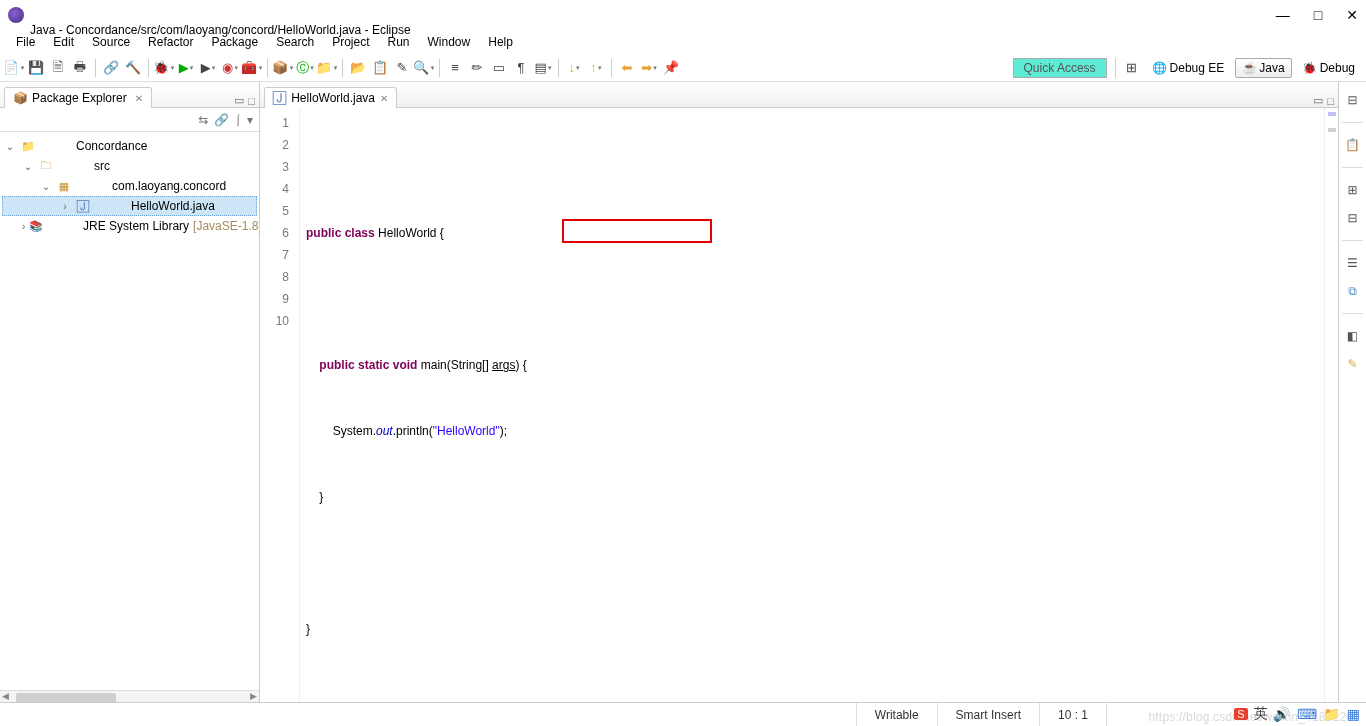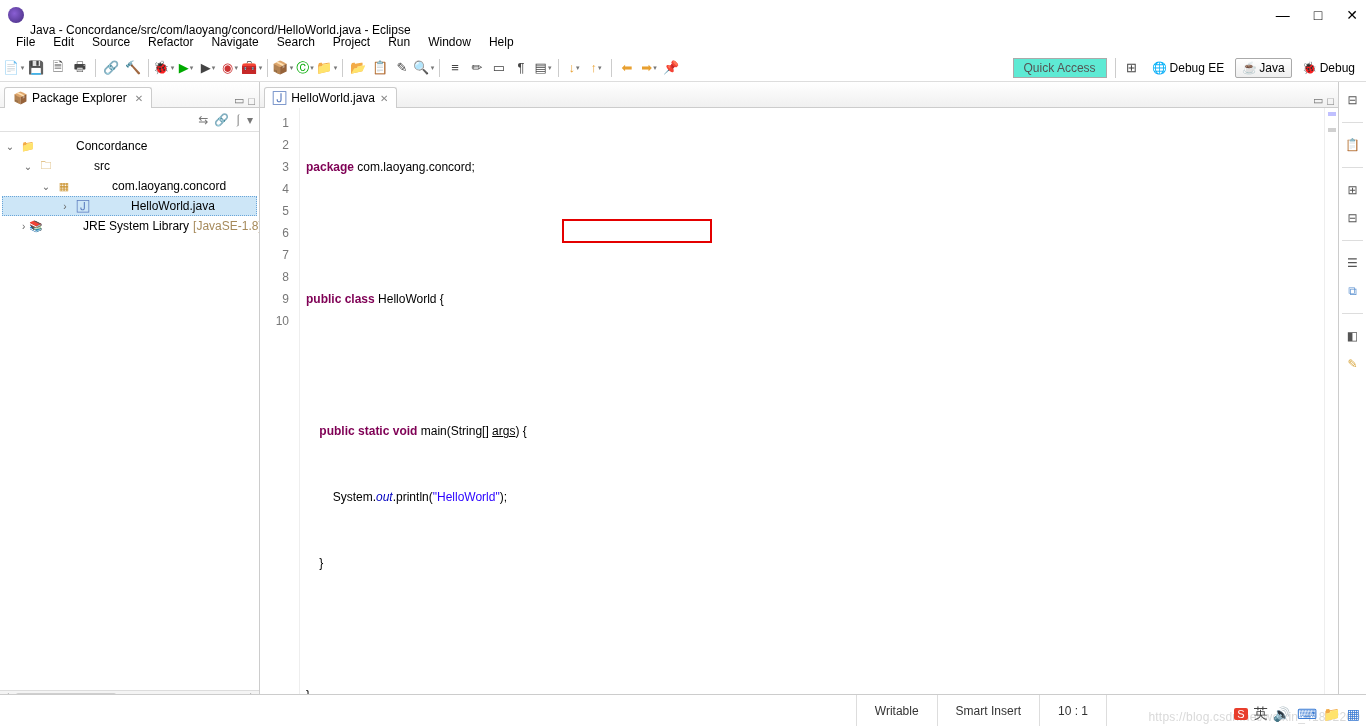--- a/index.html
+++ b/index.html
@@ -52,21 +52,21 @@
 .kw { color:#7f0055; font-weight:bold; }
 .str { color:#2a00ff; }
 .fld { color:#0000c0; font-style:italic; }
 .txt { color:#000; }
 .redbox { border:2px solid #e40000; position:absolute; pointer-events:none; }
 .overview { width:14px; background:#fff; border-left:1px solid #eee; position:relative; }
 .overview .mk { position:absolute; right:2px; width:8px; height:4px; background:#c0c0ff; }
 .right-dock { width:28px; border-left:1px solid #ccc; background:#fff; display:flex; flex-direction:column; align-items:center; gap:8px; padding-top:8px; }
 .right-dock .dock-item { width:20px; height:20px; display:flex; align-items:center; justify-content:center; font-size:12px; color:#555; }
 .right-dock hr{width:80%;border:none;border-top:1px solid #ddd;margin:4px 0}
-.statusbar { height:32px; border-top:1px solid #ccc; display:flex; align-items:center; font-size:12px; color:#333; position:absolute; bottom:0; left:0; right:0; background:#fff; }
+.statusbar { height:24px; border-top:1px solid #ccc; display:flex; align-items:center; font-size:12px; color:#333; position:absolute; bottom:0; left:0; right:0; background:#fff; }
 .statusbar .cell { padding:0 18px; border-left:1px solid #ddd; height:100%; display:flex; align-items:center; }
 .statusbar .spacer { flex:1; }
 .watermark { position:absolute; right:6px; bottom:2px; color:#d9d9d9; font-size:12px; pointer-events:none; letter-spacing:0.2px; }
 .taskbar-overlay { position:absolute; right:0; bottom:0; height:24px; display:flex; align-items:center; gap:6px; padding:0 6px; }
 .taskbar-overlay span { font-size:14px; }
 </style>
 </head>
 <body>
 
 <div class="titlebar">
@@ -77,21 +77,21 @@
     <span>□</span>
     <span>✕</span>
   </div>
 </div>
 
 <div class="menubar">
   <span class="menu-item">File</span>
   <span class="menu-item">Edit</span>
   <span class="menu-item">Source</span>
   <span class="menu-item">Refactor</span>
-  <span class="menu-item">Navigate</span>
+  <span class="menu-item">Package</span>
   <span class="menu-item">Search</span>
   <span class="menu-item">Project</span>
   <span class="menu-item">Run</span>
   <span class="menu-item">Window</span>
   <span class="menu-item">Help</span>
 </div>
 
 <div class="toolbar">
   <span class="tb-btn tb-drop">📄</span>
   <span class="tb-btn">💾</span>
@@ -221,21 +221,20 @@
             <div>3</div>
             <div>4</div>
             <div>5</div>
             <div>6</div>
             <div>7</div>
             <div>8</div>
             <div>9</div>
             <div>10</div>
         </div>
         <div class="code">
-          <div class="line"><span class="kw">package</span><span class="txt"> com.laoyang.concord;</span></div>
           <div class="line"></div>
           <div class="line"><span class="kw">public</span> <span class="kw">class</span><span class="txt"> HelloWorld {</span></div>
           <div class="line"></div>
           <div class="line"><span>    </span><span class="kw">public</span> <span class="kw">static</span> <span class="kw">void</span><span class="txt"> main(String[] </span><span class="txt" style="text-decoration:underline">args</span><span class="txt">) {</span></div>
           <div class="line"><span class="txt">        System.</span><span class="fld">out</span><span class="txt">.println(</span><span class="str">"HelloWorld"</span><span class="txt">);</span></div>
           <div class="line"><span class="txt">    }</span></div>
           <div class="line"></div>
           <div class="line"><span class="txt">}</span></div>
           
           <div class="redbox" style="left:262px;top:111px;width:150px;height:24px"></div>

